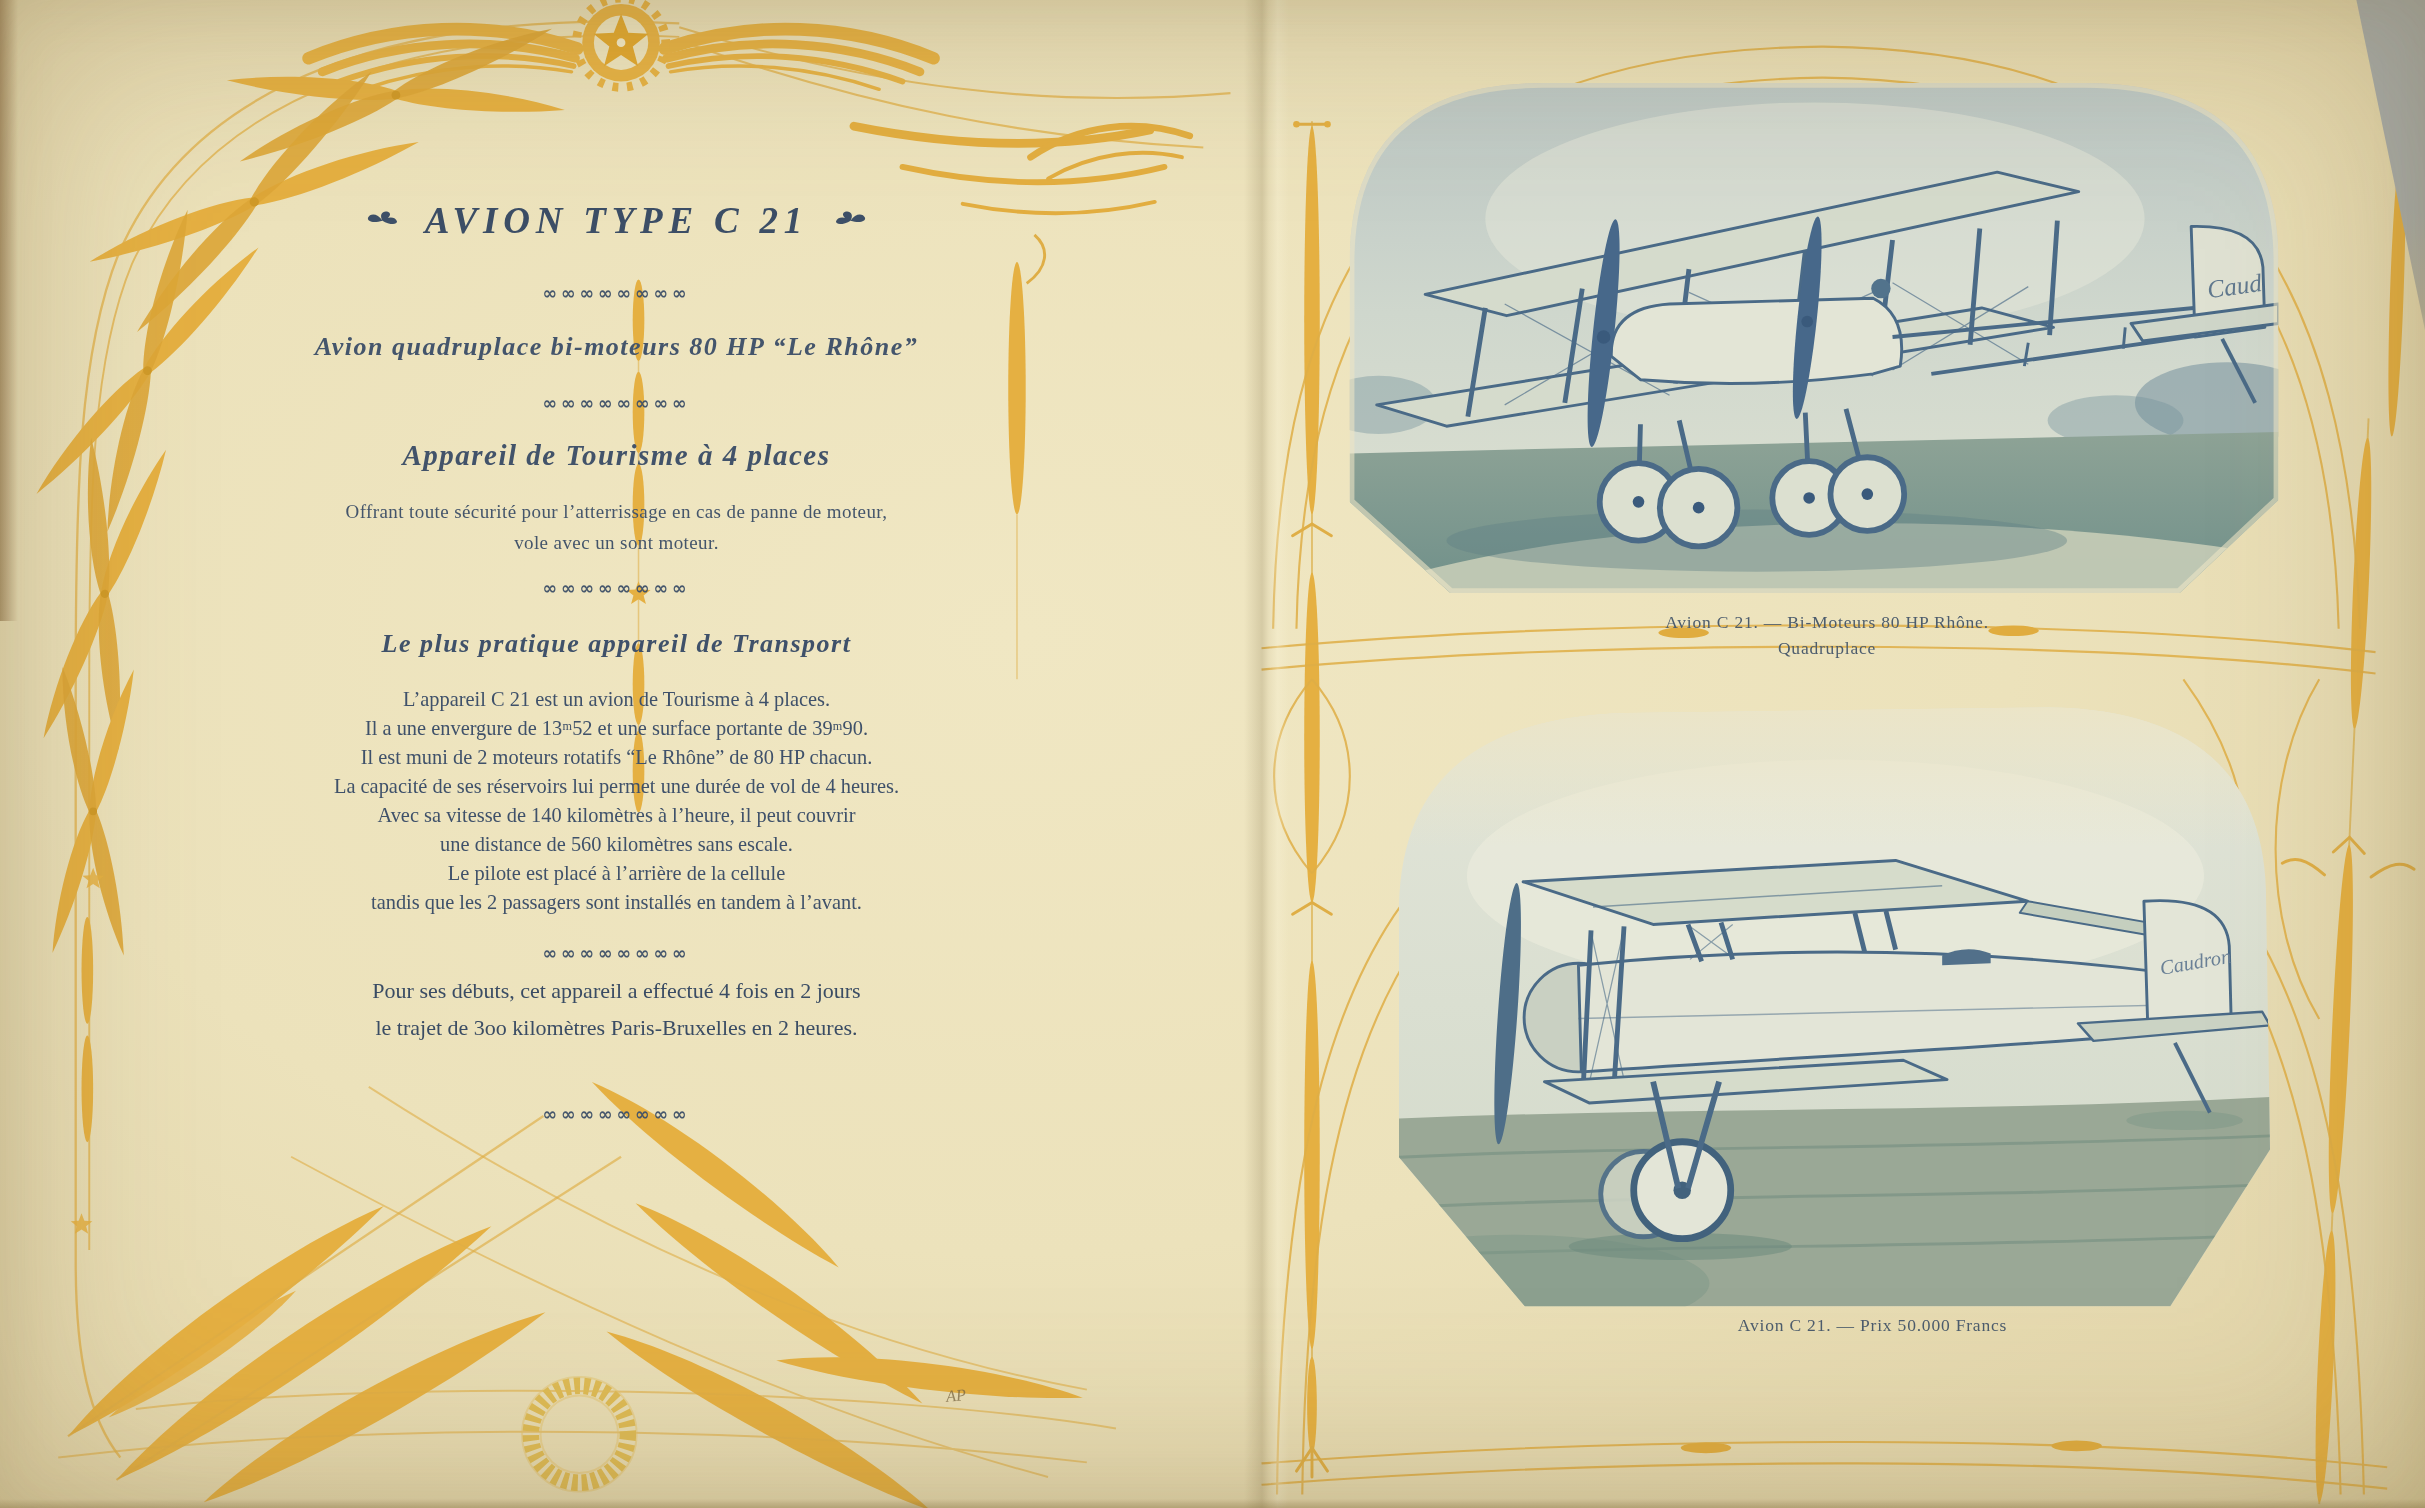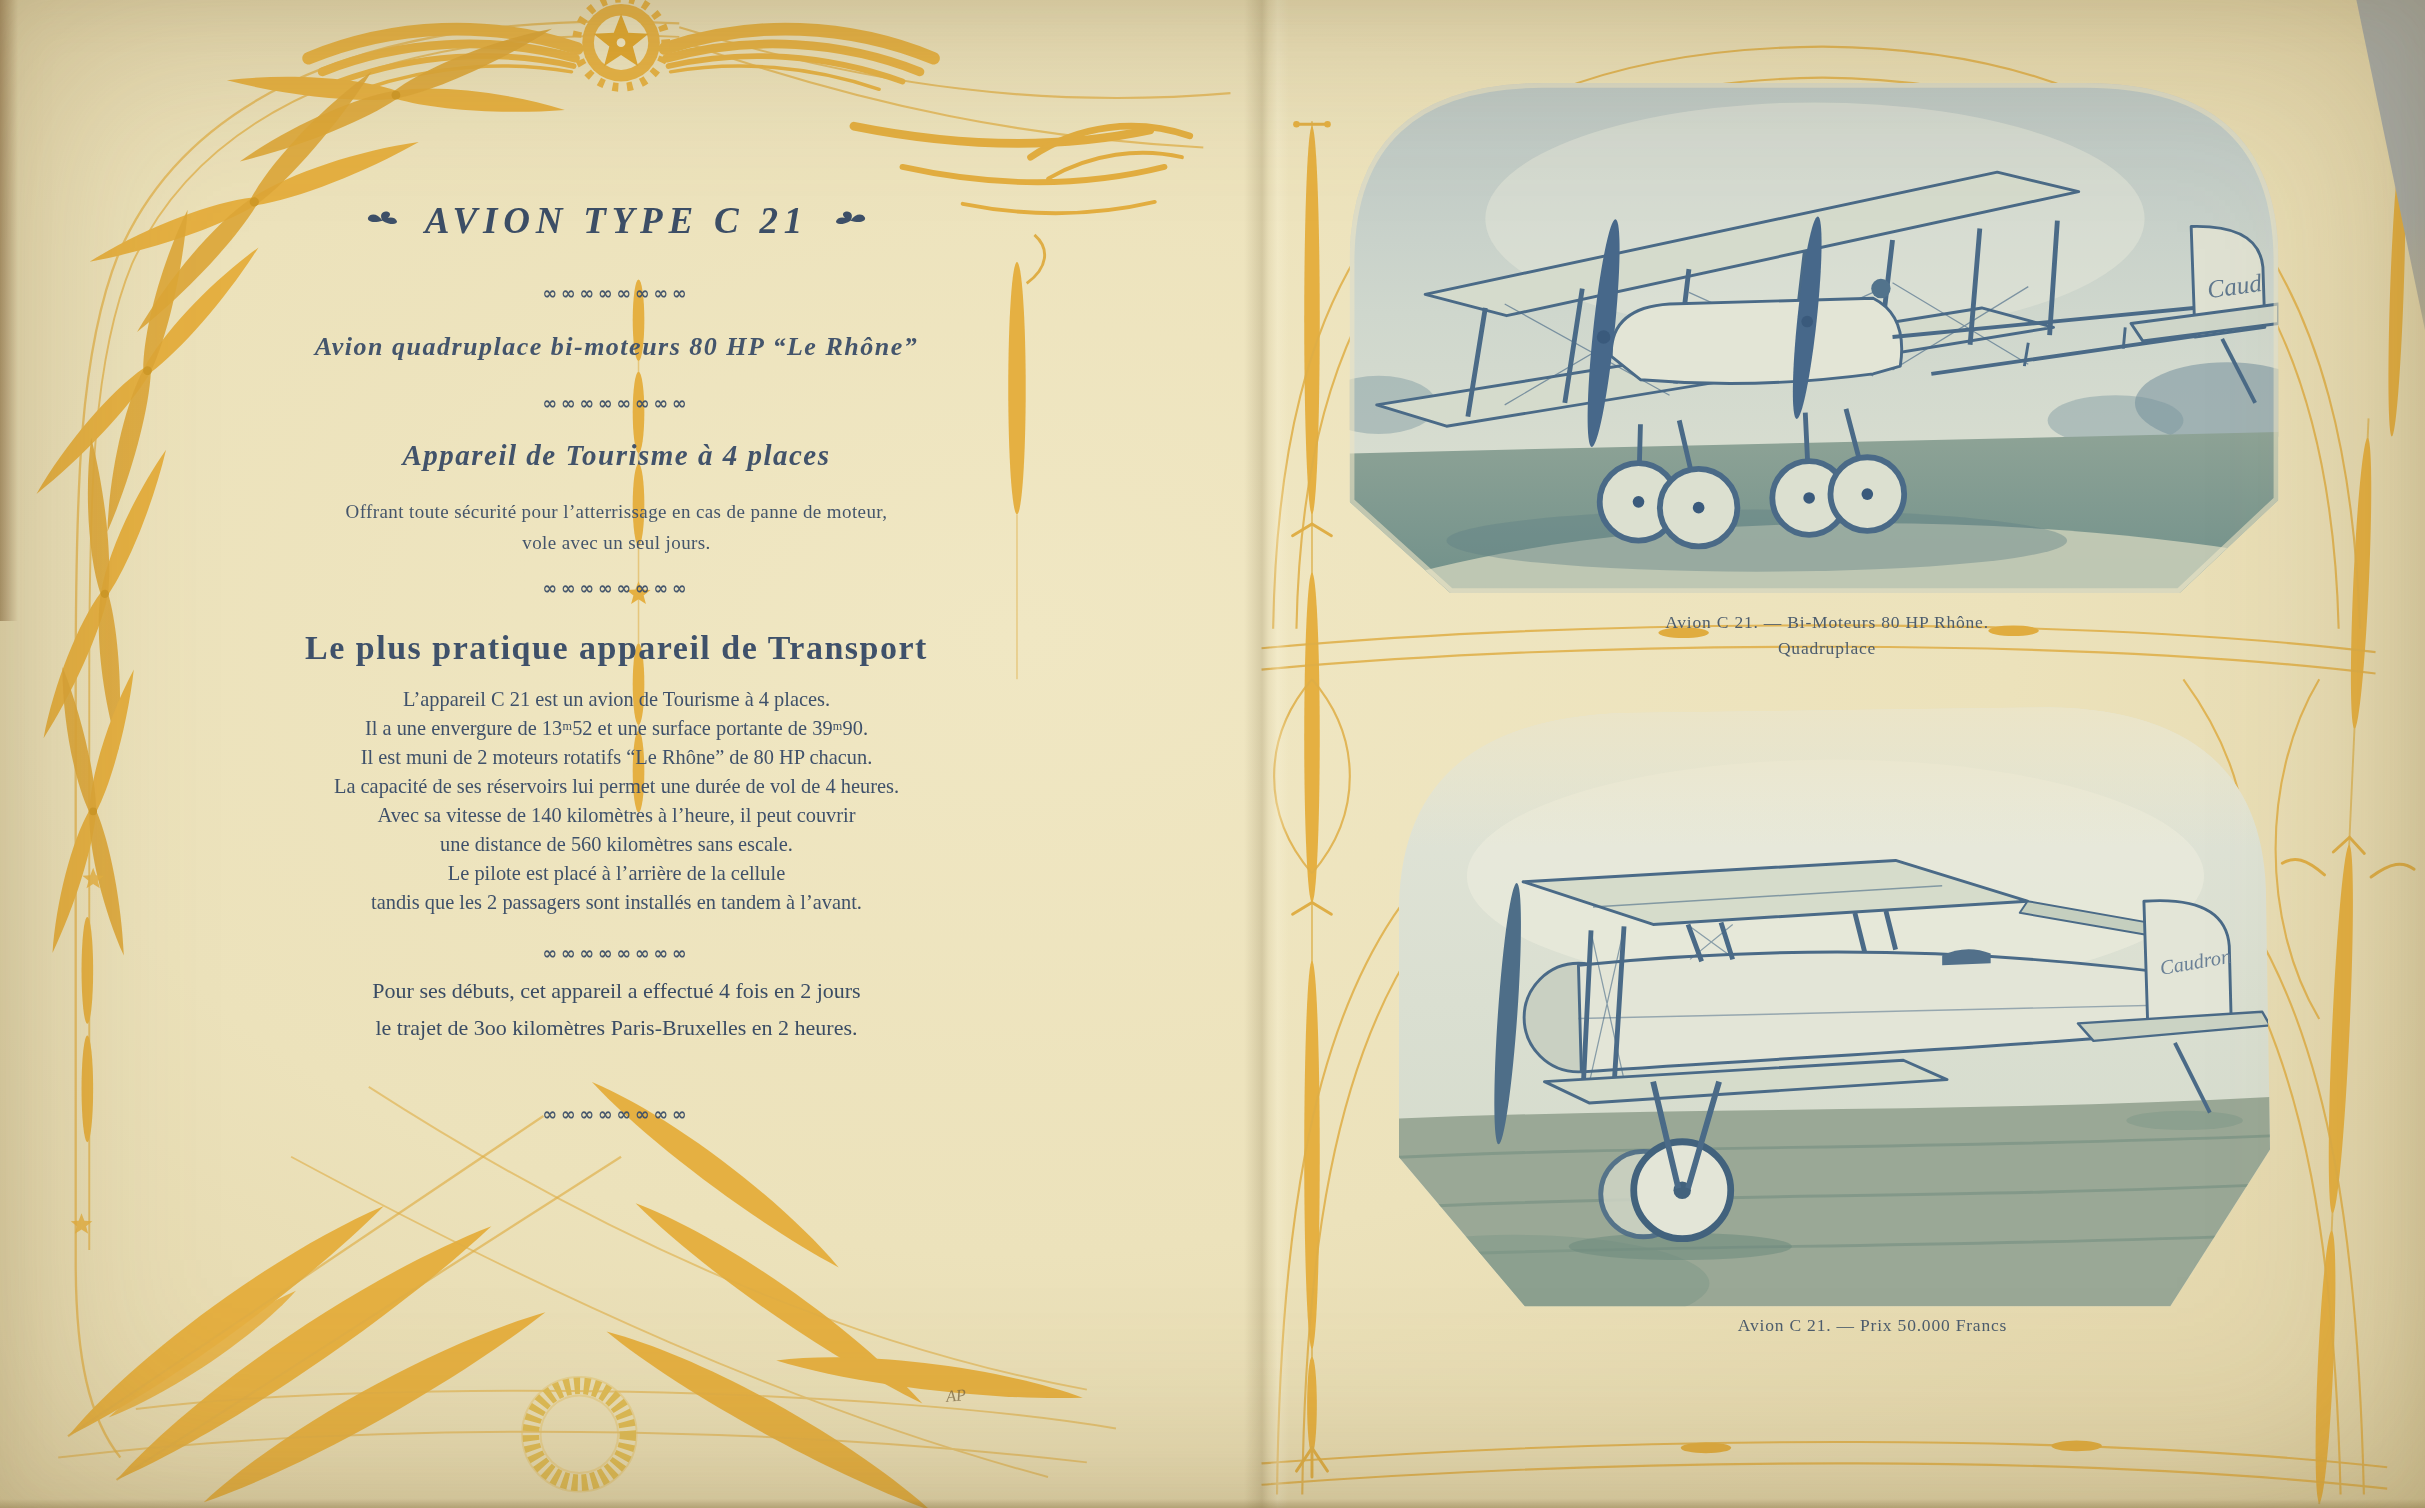--- a/index.html
+++ b/index.html
@@ -18,21 +18,21 @@
   .title-text{
     font-style:italic;font-size:37px;letter-spacing:5.8px;color:#3c4e66;font-weight:bold;
   }
   .orn-row{
     font-family:"DejaVu Sans",sans-serif;font-size:17.5px;letter-spacing:3.9px;color:#3e5068;
     font-weight:bold;opacity:.95;
   }
   .subtitle{font-style:italic;font-size:26px;letter-spacing:1.5px;color:#44556c;font-weight:bold;}
   .h-tourisme{font-style:italic;font-size:29px;letter-spacing:1.5px;color:#42536a;font-weight:bold;}
   .body-sm{font-size:19px;letter-spacing:0.4px;color:#44556b;}
-  .h-transport{font-size:34px;letter-spacing:1.5px;color:#3f516a;font-weight:bold;}
+  .h-transport{font-style:italic;font-size:26px;letter-spacing:1.5px;color:#3f516a;font-weight:bold;}
   .para{font-size:20.4px;line-height:29px;color:#3f516a;}
   .footer-l{font-size:22px;line-height:37px;color:#3a4c64;}
   .caption{font-size:17.5px;letter-spacing:0.8px;color:#4c5c6d;line-height:26px;}
   .monogram{font-style:italic;font-size:16.5px;color:#7a6742;opacity:.75;transform:rotate(-6deg);}
   .overlay{position:absolute;z-index:4;pointer-events:none;}
   .fold{
     left:1244px;top:0;width:45px;height:1509px;
     background:linear-gradient(to right, rgba(110,92,50,0) 0%, rgba(110,92,50,.20) 40%,
       rgba(110,92,50,.05) 55%, rgba(248,242,214,.35) 75%, rgba(110,92,50,0) 100%);
   }
@@ -350,21 +350,21 @@
 
   <div class="txt lp-block orn-row nowrap" style="top:283px;">∞∞∞∞∞∞∞∞</div>
 
   <div class="txt lp-block subtitle nowrap" style="top:332px;">Avion quadruplace bi-moteurs 80 HP “Le Rhône”</div>
 
   <div class="txt lp-block orn-row nowrap" style="top:393px;">∞∞∞∞∞∞∞∞</div>
 
   <div class="txt lp-block h-tourisme nowrap" style="top:439px;">Appareil de Tourisme à 4 places</div>
 
   <div class="txt lp-block body-sm nowrap" style="top:501px;">Offrant toute sécurité pour l’atterrissage en cas de panne de moteur,</div>
-  <div class="txt lp-block body-sm nowrap" style="top:532px;">vole avec un seul jours.</div>
+  <div class="txt lp-block body-sm nowrap" style="top:532px;">vole avec un sont moteur.</div>
 
   <div class="txt lp-block orn-row nowrap" style="top:578px;">∞∞∞∞∞∞∞∞</div>
 
   <div class="txt lp-block h-transport nowrap" style="top:629px;">Le plus pratique appareil de Transport</div>
 
   <div class="txt lp-block" style="top:685px;">
     <div class="para nowrap">L’appareil C 21 est un avion de Tourisme à 4 places.</div>
     <div class="para nowrap">Il a une envergure de 13ᵐ52 et une surface portante de 39ᵐ90.</div>
     <div class="para nowrap">Il est muni de 2 moteurs rotatifs “Le Rhône” de 80 HP chacun.</div>
     <div class="para nowrap">La capacité de ses réservoirs lui permet une durée de vol de 4 heures.</div>

